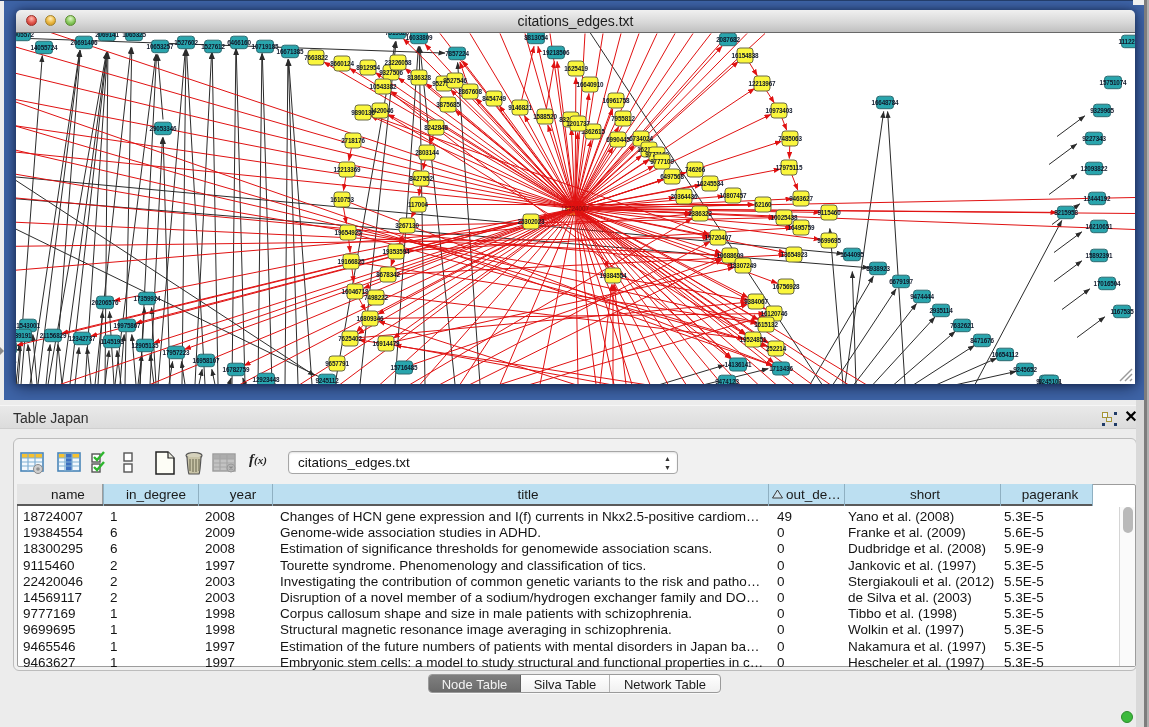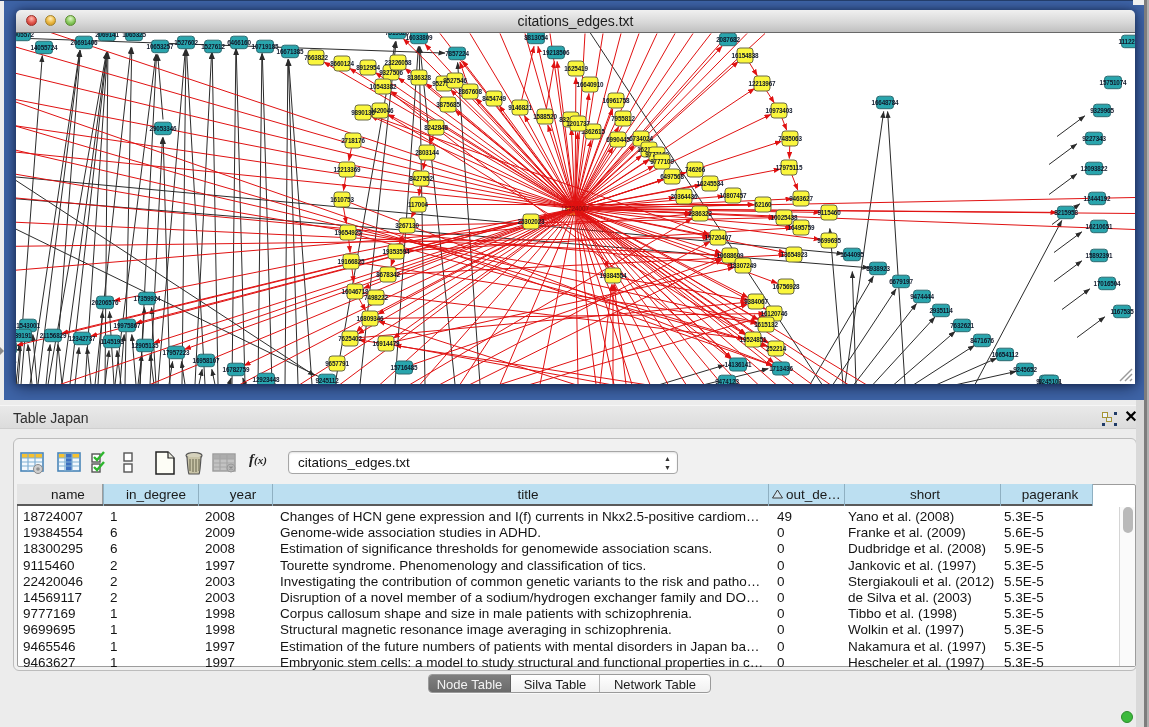--- a/index.html
+++ b/index.html
@@ -42,21 +42,21 @@
 #thead .namecell{position:absolute;left:0;top:0;width:86px;height:20px;background:#e4e4e4;border-right:1px solid #9c9c9c}
 .hcell{position:absolute;top:2.5px;font-size:13.5px;color:#1a1a1a;white-space:nowrap}
 .vline{position:absolute;top:484px;width:1px;height:22px;background:#8fb0c2}
 .cell{position:absolute;font-size:13.5px;color:#141414;white-space:nowrap}
 #outhdr{position:absolute;left:772px;top:486px;font-size:13.5px;color:#1a1a1a;display:flex;align-items:center;height:16px}
 
 #vsb{position:absolute;left:1119px;top:507px;width:16px;height:159px;background:#fafafa;border-left:1px solid #d5d5d5}
 #vsb .th{position:absolute;left:2.5px;top:0px;width:10px;height:26px;border-radius:6px;background:#b9b9b9}
 
 #tabs{position:absolute;left:428px;top:674px;height:19px;border:1px solid #9a9a9a;border-radius:4px;background:linear-gradient(#fff,#f0f0f0);display:flex;overflow:hidden;box-shadow:0 1px 0 rgba(255,255,255,.7)}
-#tabs div{font-size:13px;color:#1c1c1c;width:82px;text-align:center;padding-top:1px;border-right:1px solid #b5b5b5;line-height:17px}#tabs div:nth-child(2){width:89px}#tabs div:nth-child(3){width:110px}
+#tabs div{font-size:13px;color:#1c1c1c;width:92px;text-align:center;padding-top:1px;border-right:1px solid #b5b5b5;line-height:17px}#tabs div:nth-child(2){width:89px}#tabs div:nth-child(3){width:110px}
 #tabs div.sel{background:linear-gradient(#808080,#6a6a6a);color:#f3f3f3;border-right:1px solid #5f5f5f}
 #tabs div:last-child{border-right:none}
 #mem{position:absolute;left:0;top:711px;width:1116px;text-align:right;font-size:11px;color:#1b1b1b}
 #memdot{position:absolute;left:1121px;top:711px;width:12px;height:12px;border-radius:50%;background:#3cba3c;border:1px solid #2c8c2c}
 </style></head><body>
 <div id="stage">
  <div id="net">
   <div id="win">
    <div id="tbar">
           <span class="ttl">citations_edges.txt</span>
@@ -726,21 +726,21 @@
 <div class="cell" style="left:280px;top:525.2px;width:485px;overflow:hidden;text-overflow:ellipsis">Genome-wide association studies in ADHD.</div>
 <div class="cell" style="left:777px;top:525.2px">0</div>
 <div class="cell" style="left:848px;top:525.2px">Franke et al. (2009)</div>
 <div class="cell" style="left:1004px;top:525.2px">5.6E-5</div>
 <div class="cell" style="left:23px;top:541.4px">18300295</div>
 <div class="cell" style="left:110px;top:541.4px">6</div>
 <div class="cell" style="left:205px;top:541.4px">2008</div>
 <div class="cell" style="left:280px;top:541.4px;width:485px;overflow:hidden;text-overflow:ellipsis">Estimation of significance thresholds for genomewide association scans.</div>
 <div class="cell" style="left:777px;top:541.4px">0</div>
 <div class="cell" style="left:848px;top:541.4px">Dudbridge et al. (2008)</div>
-<div class="cell" style="left:1004px;top:541.4px">5.9E-5</div>
+<div class="cell" style="left:1004px;top:541.4px">5.9E-9</div>
 <div class="cell" style="left:23px;top:557.6px">9115460</div>
 <div class="cell" style="left:110px;top:557.6px">2</div>
 <div class="cell" style="left:205px;top:557.6px">1997</div>
 <div class="cell" style="left:280px;top:557.6px;width:485px;overflow:hidden;text-overflow:ellipsis">Tourette syndrome. Phenomenology and classification of tics.</div>
 <div class="cell" style="left:777px;top:557.6px">0</div>
 <div class="cell" style="left:848px;top:557.6px">Jankovic et al. (1997)</div>
 <div class="cell" style="left:1004px;top:557.6px">5.3E-5</div>
 <div class="cell" style="left:23px;top:573.8px">22420046</div>
 <div class="cell" style="left:110px;top:573.8px">2</div>
 <div class="cell" style="left:205px;top:573.8px">2003</div>

